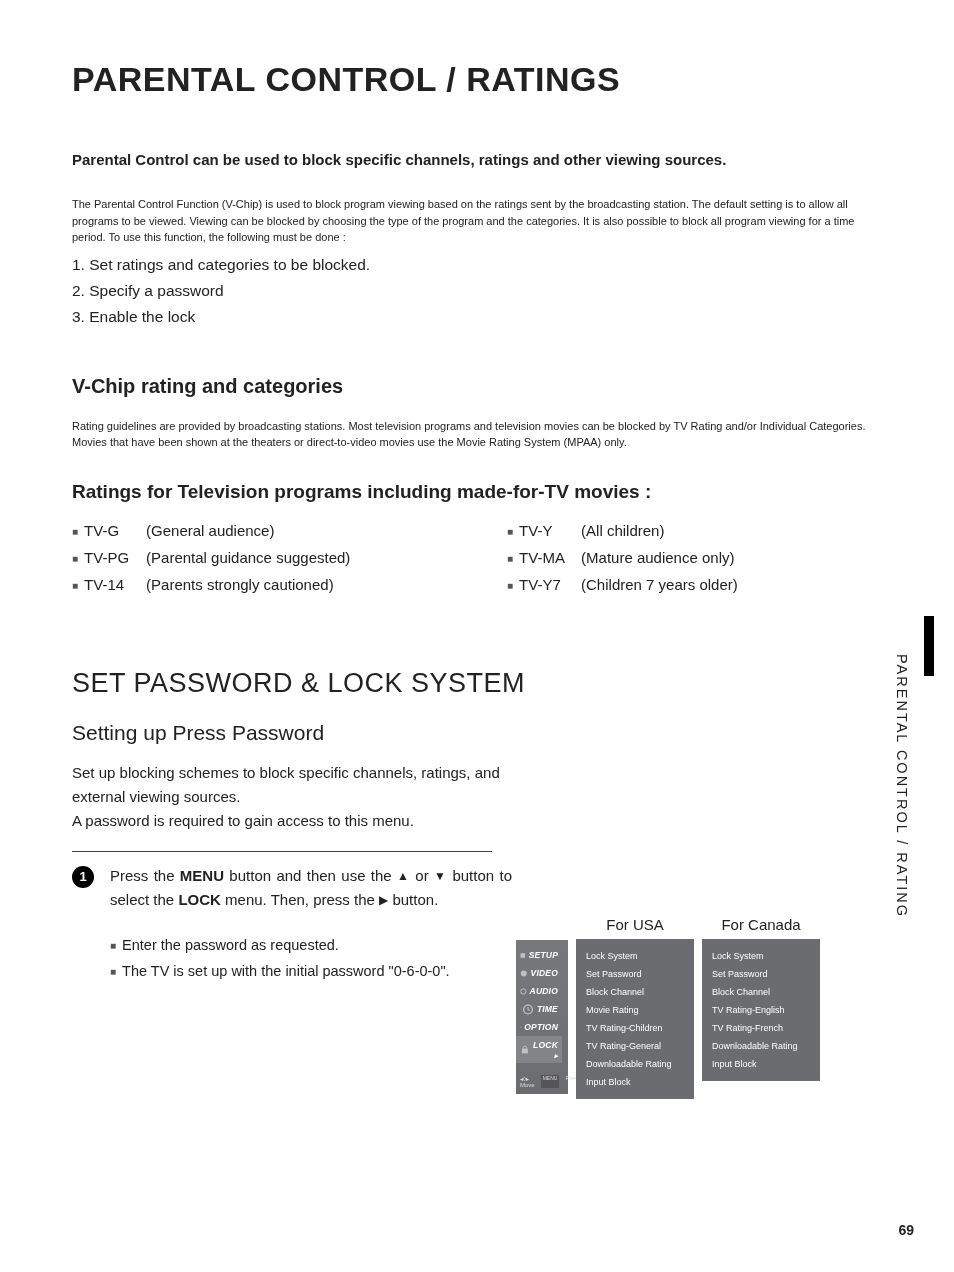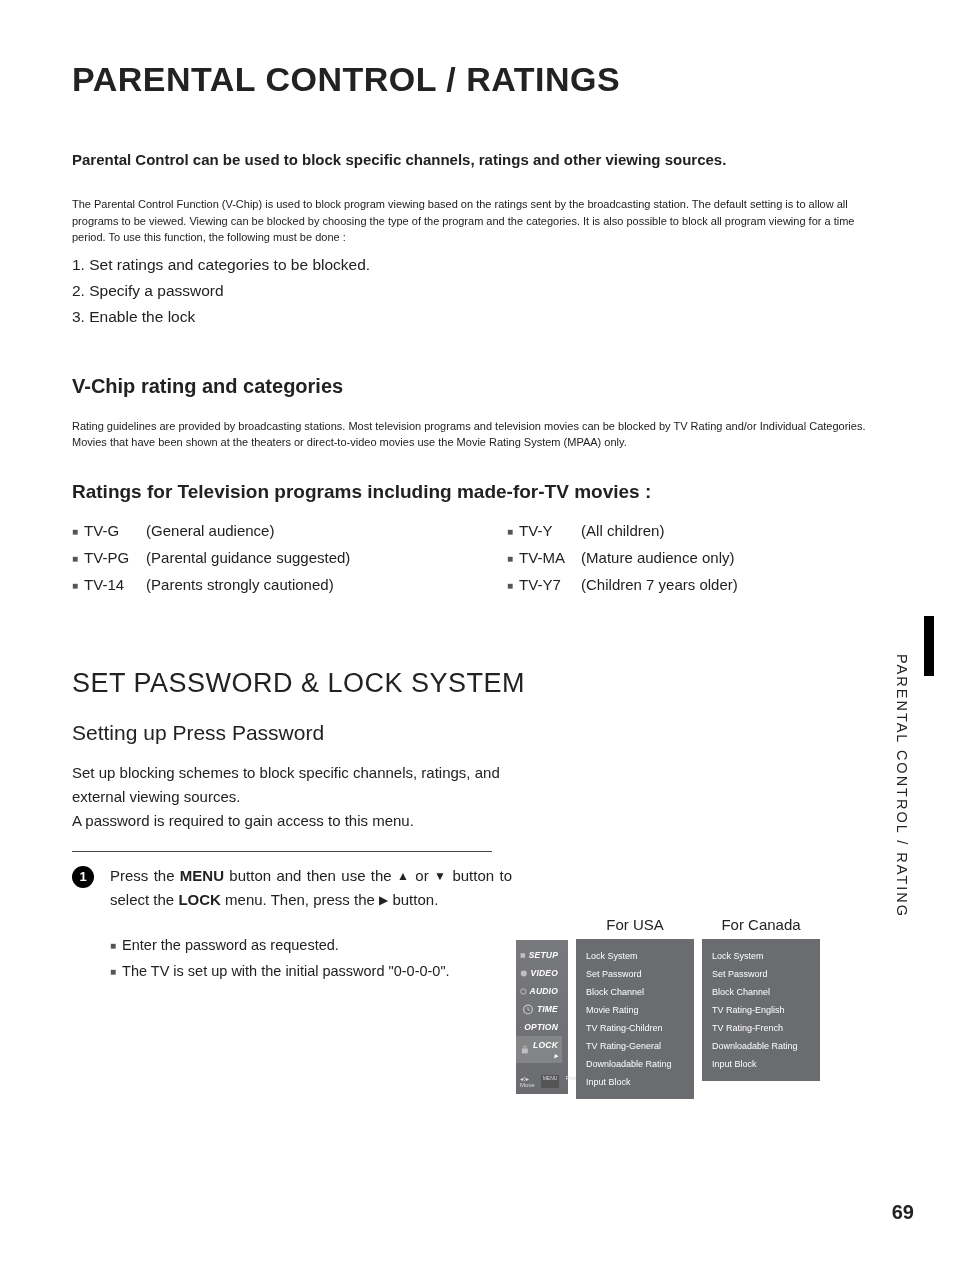--- a/index.html
+++ b/index.html
@@ -163,22 +163,22 @@
     writing-mode: vertical-rl;
     font-size: 14.5px;
     letter-spacing: 2px;
     position: absolute;
     top: 38px;
     left: 2px;
   }
   .page-num {
     position: absolute;
     right: 40px;
-    bottom: 48px;
-    font-size: 20px;
+    bottom: 34px;
+    font-size: 14px;
     font-weight: 700;
   }
 </style>
 </head>
 <body>
 
 <h1 class="page-title">PARENTAL CONTROL / RATINGS</h1>
 
 <p class="lead">Parental Control can be used to block specific channels, ratings and other viewing sources.</p>
 
@@ -214,21 +214,21 @@
 <p class="pwdesc">A password is required to gain access to this menu.</p>
 
 <hr class="divider">
 
 <div class="step-block">
   <div class="step-num">1</div>
   <div class="step-text">
     <span>Press the </span><span class="strong">MENU</span><span> button and then use the </span><span class="arrow">▲</span><span> or </span><span class="arrow">▼</span><span> button to select the </span><span class="strong">LOCK</span><span> menu. Then, press the </span><span class="arrow">▶</span><span> button.</span>
     <div class="step-sub">
       <div><span class="sq">■</span><span>Enter the password as requested.</span></div>
-      <div><span class="sq">■</span><span>The TV is set up with the initial password "0-0-0-0".</span></div>
+      <div><span class="sq">■</span><span>The TV is set up with the initial password "0-6-0-0".</span></div>
     </div>
   </div>
 </div>
 
 <div class="osd-area">
   <div>
     <div style="height:24px"></div>
     <div class="menu-panel">
       <div class="row">
         <svg class="ic" viewBox="0 0 10 10">

